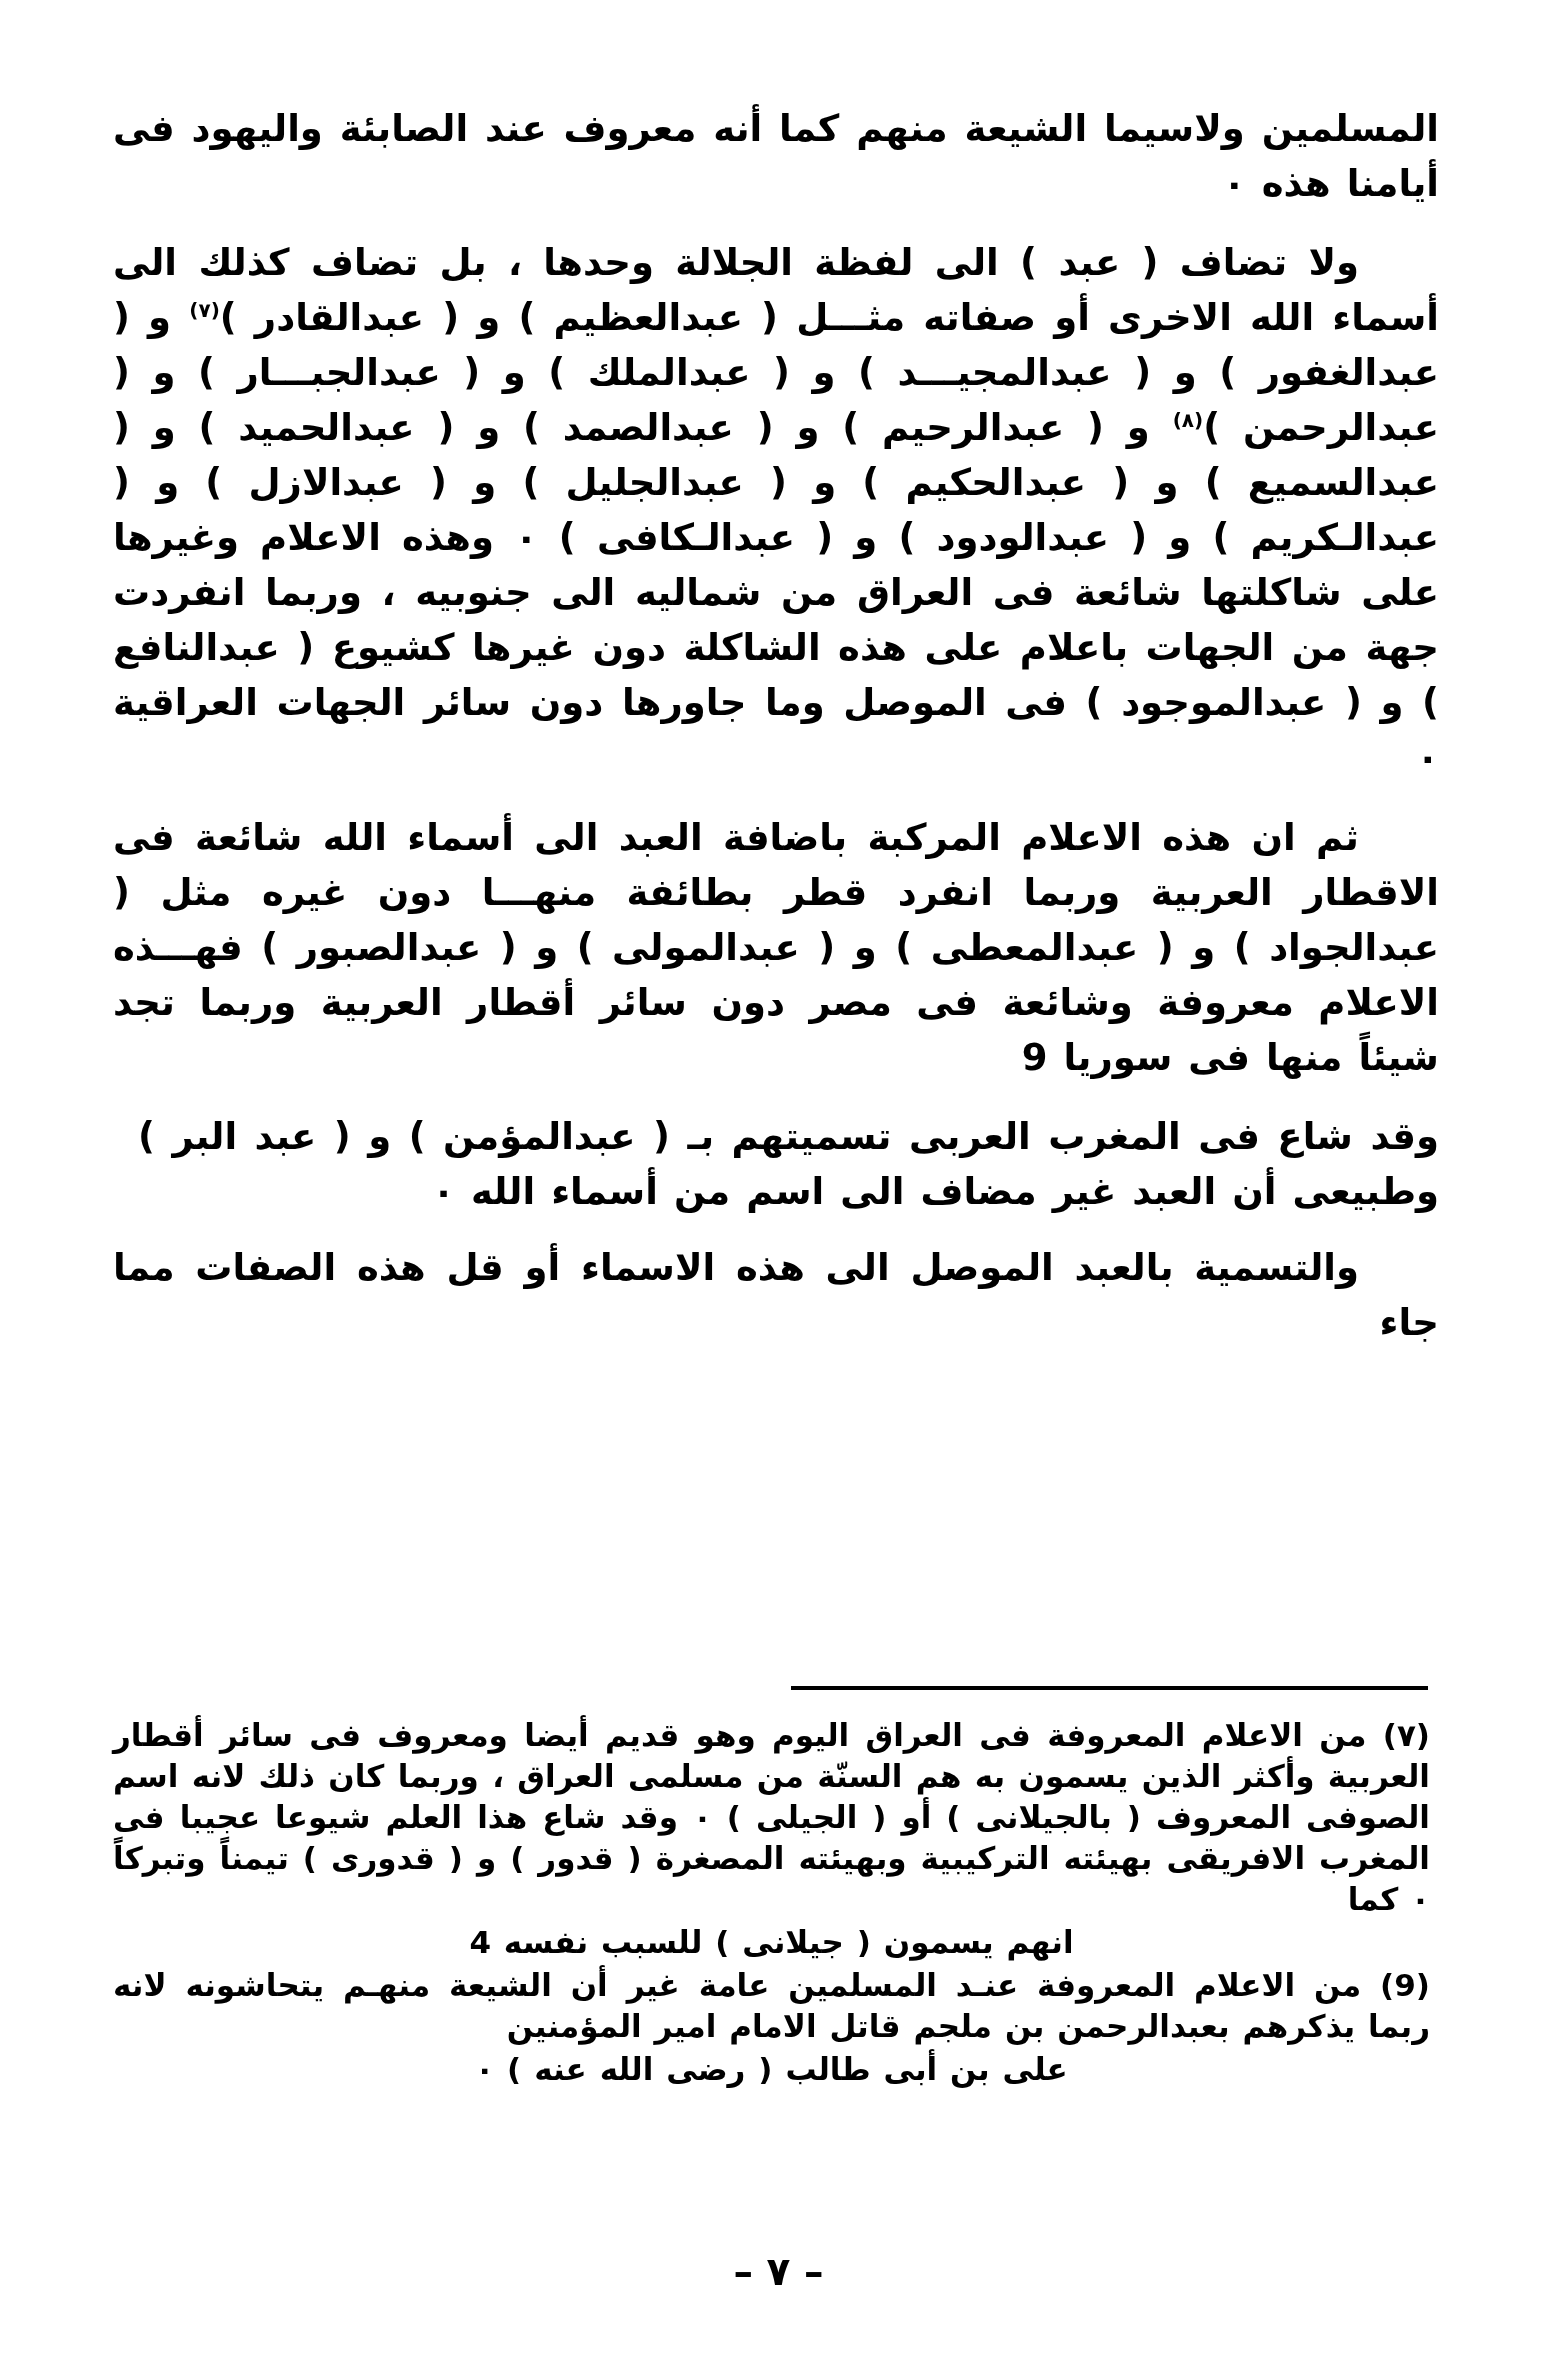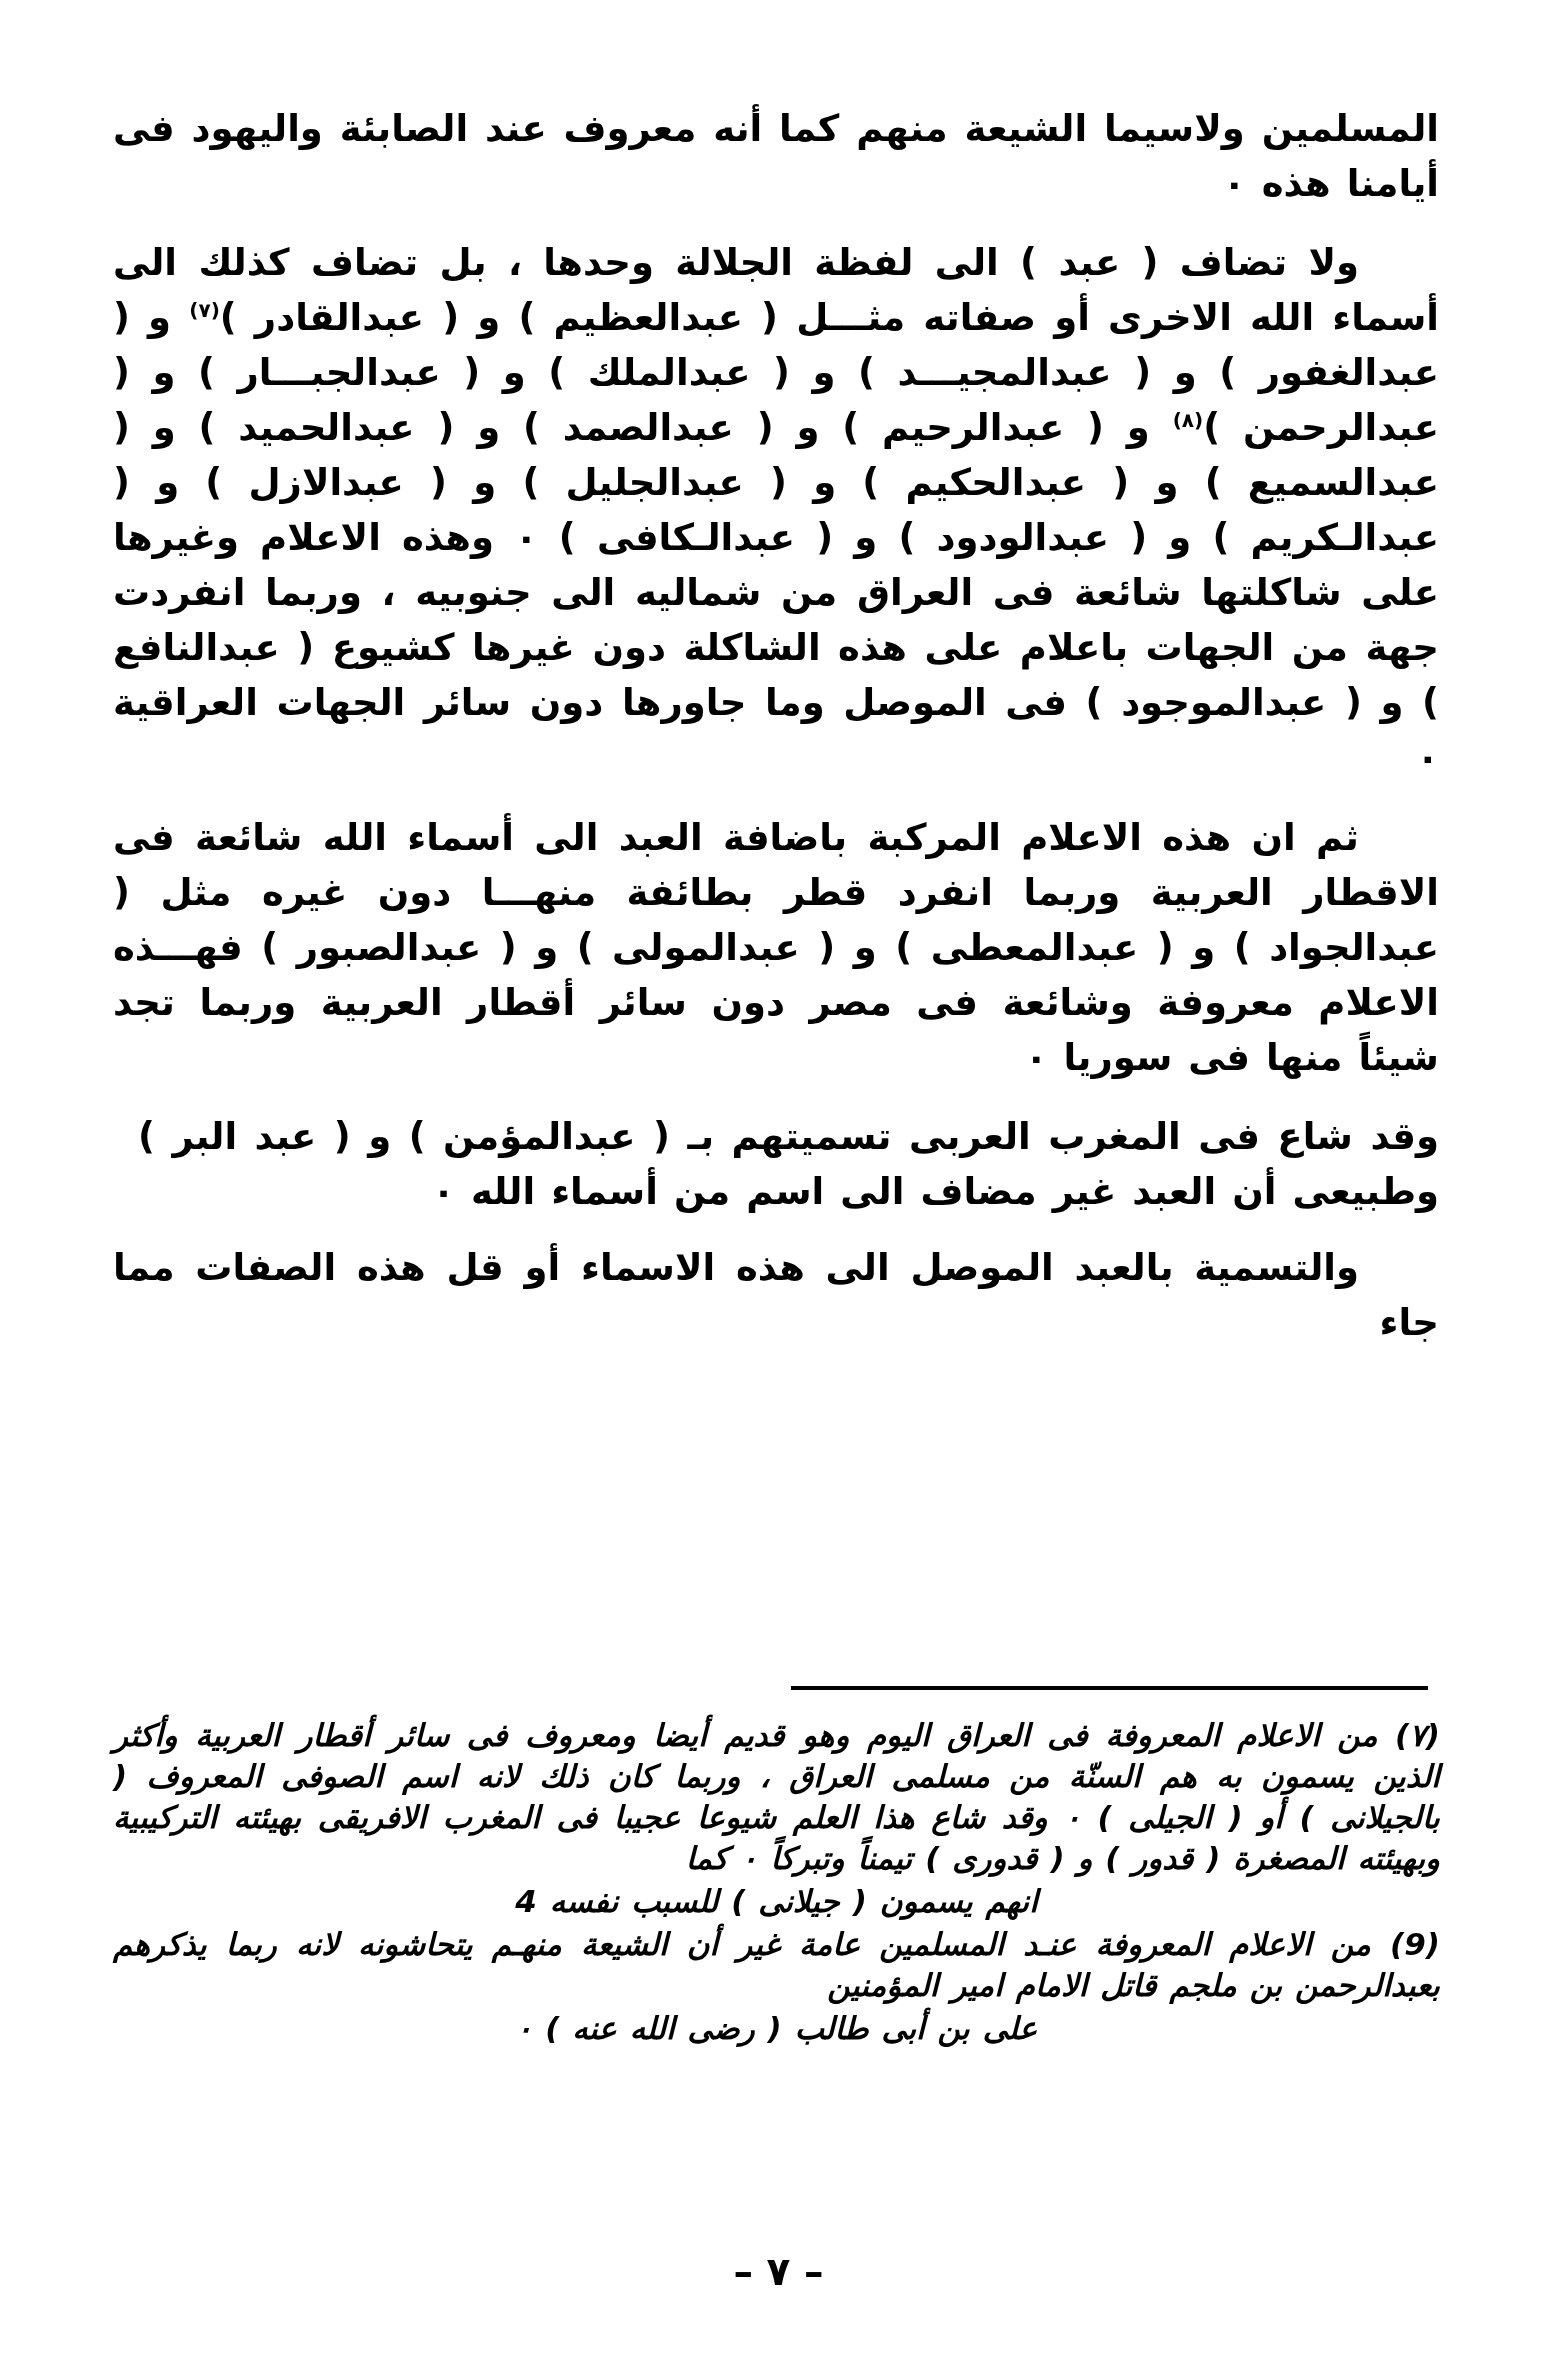--- a/index.html
+++ b/index.html
@@ -67,24 +67,23 @@
     top: 1686px;
     right: 130px;
     width: 637px;
     height: 3.7px;
     background: #000000;
   }
 
   .fn-block {
     position: absolute;
     top: 1715px;
-    right: 118px;
+    right: 128px;
     left: 114px;
     direction: rtl;
-    font-style: italic;
   }
 
   .fn-para {
     font-size: 31px;
     line-height: 41px;
     margin: 0 0 2.1px 0;
     font-weight: 600;
     letter-spacing: -0.3px;
     word-spacing: 2.1px;
     text-align: justify;
@@ -111,21 +110,21 @@
 <body>
 
 <div class="page">
 
   <div class="body-block">
 
     <p class="para">المسلمين ولاسيما الشيعة منهم كما أنه معروف عند الصابئة واليهود فى أيامنا هذه ٠</p>
 
     <p class="para indent"><span>ولا تضاف ( عبد ) الى لفظة الجلالة وحدها ، بل تضاف كذلك الى أسماء الله الاخرى أو صفاته مثـــل ( عبدالعظيم ) و ( عبدالقادر )</span><sup class="fn">(٧)</sup><span> و ( عبدالغفور ) و ( عبدالمجيـــد ) و ( عبدالملك ) و ( عبدالجبـــار ) و ( عبدالرحمن )</span><sup class="fn">(٨)</sup><span> و ( عبدالرحيم ) و ( عبدالصمد ) و ( عبدالحميد ) و ( عبدالسميع ) و ( عبدالحكيم ) و ( عبدالجليل ) و ( عبدالازل ) و ( عبدالـكريم ) و ( عبدالودود ) و ( عبدالـكافى ) ٠ وهذه الاعلام وغيرها على شاكلتها شائعة فى العراق من شماليه الى جنوبيه ، وربما انفردت جهة من الجهات باعلام على هذه الشاكلة دون غيرها كشيوع ( عبدالنافع ) و ( عبدالموجود ) فى الموصل وما جاورها دون سائر الجهات العراقية ٠</span></p>
 
-    <p class="para indent">ثم ان هذه الاعلام المركبة باضافة العبد الى أسماء الله شائعة فى الاقطار العربية وربما انفرد قطر بطائفة منهـــا دون غيره مثل ( عبدالجواد ) و ( عبدالمعطى ) و ( عبدالمولى ) و ( عبدالصبور ) فهـــذه الاعلام معروفة وشائعة فى مصر دون سائر أقطار العربية وربما تجد شيئاً منها فى سوريا ٠</p>
+    <p class="para indent">ثم ان هذه الاعلام المركبة باضافة العبد الى أسماء الله شائعة فى الاقطار العربية وربما انفرد قطر بطائفة منهـــا دون غيره مثل ( عبدالجواد ) و ( عبدالمعطى ) و ( عبدالمولى ) و ( عبدالصبور ) فهـــذه الاعلام معروفة وشائعة فى مصر دون سائر أقطار العربية وربما تجد شيئاً منها فى سوريا 9</p>
 
     <p class="para tight">وقد شاع فى المغرب العربى تسميتهم بـ ( عبدالمؤمن ) و ( عبد البر ) وطبيعى أن العبد غير مضاف الى اسم من أسماء الله ٠</p>
 
     <p class="para indent last">والتسمية بالعبد الموصل الى هذه الاسماء أو قل هذه الصفات مما جاء</p>
 
   </div>
 
   <div class="fn-rule"></div>
 
   <div class="fn-block">

